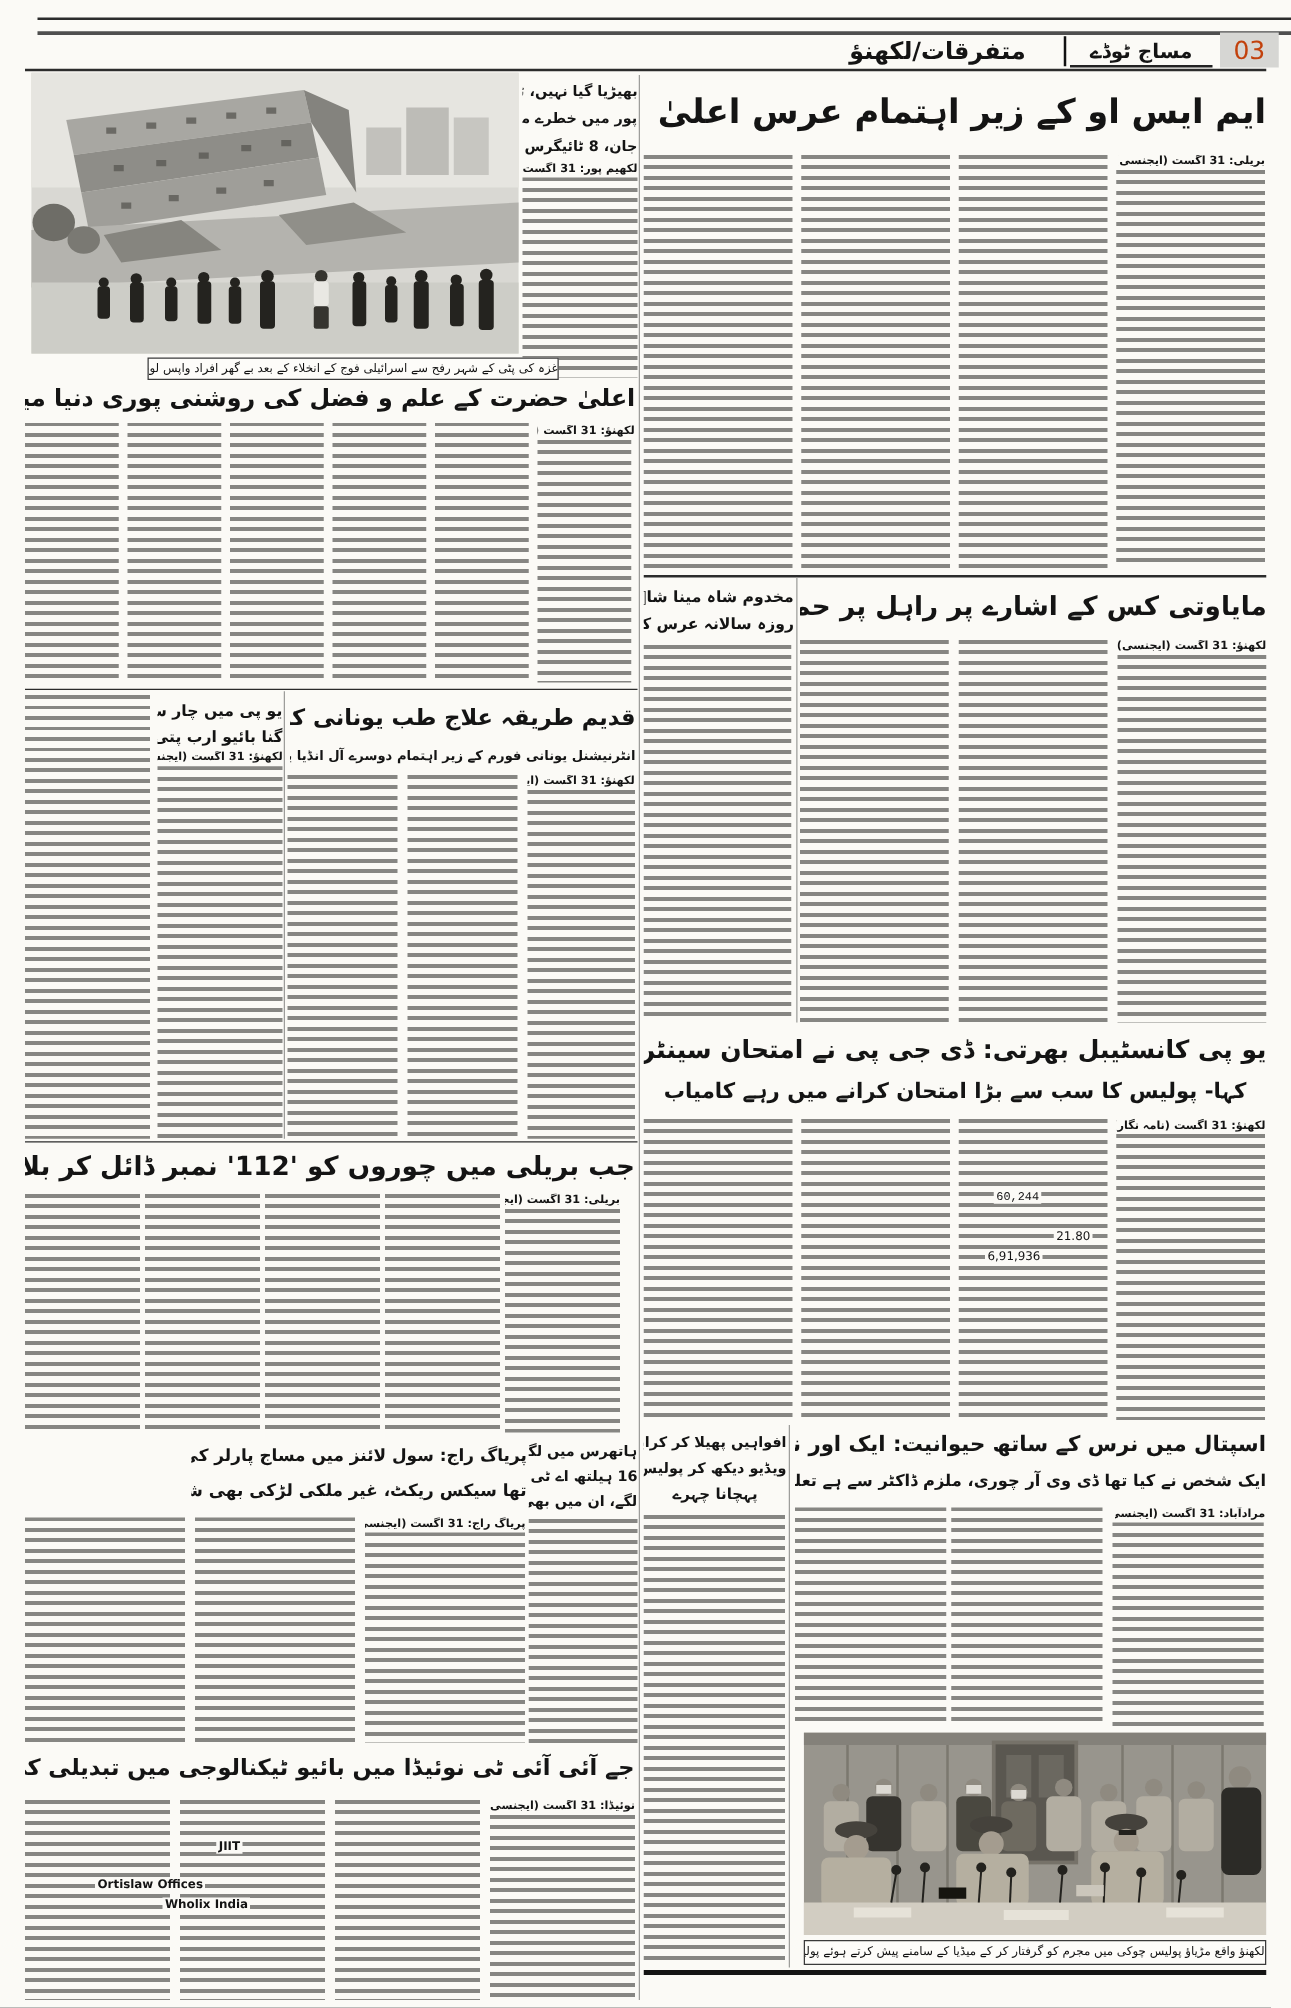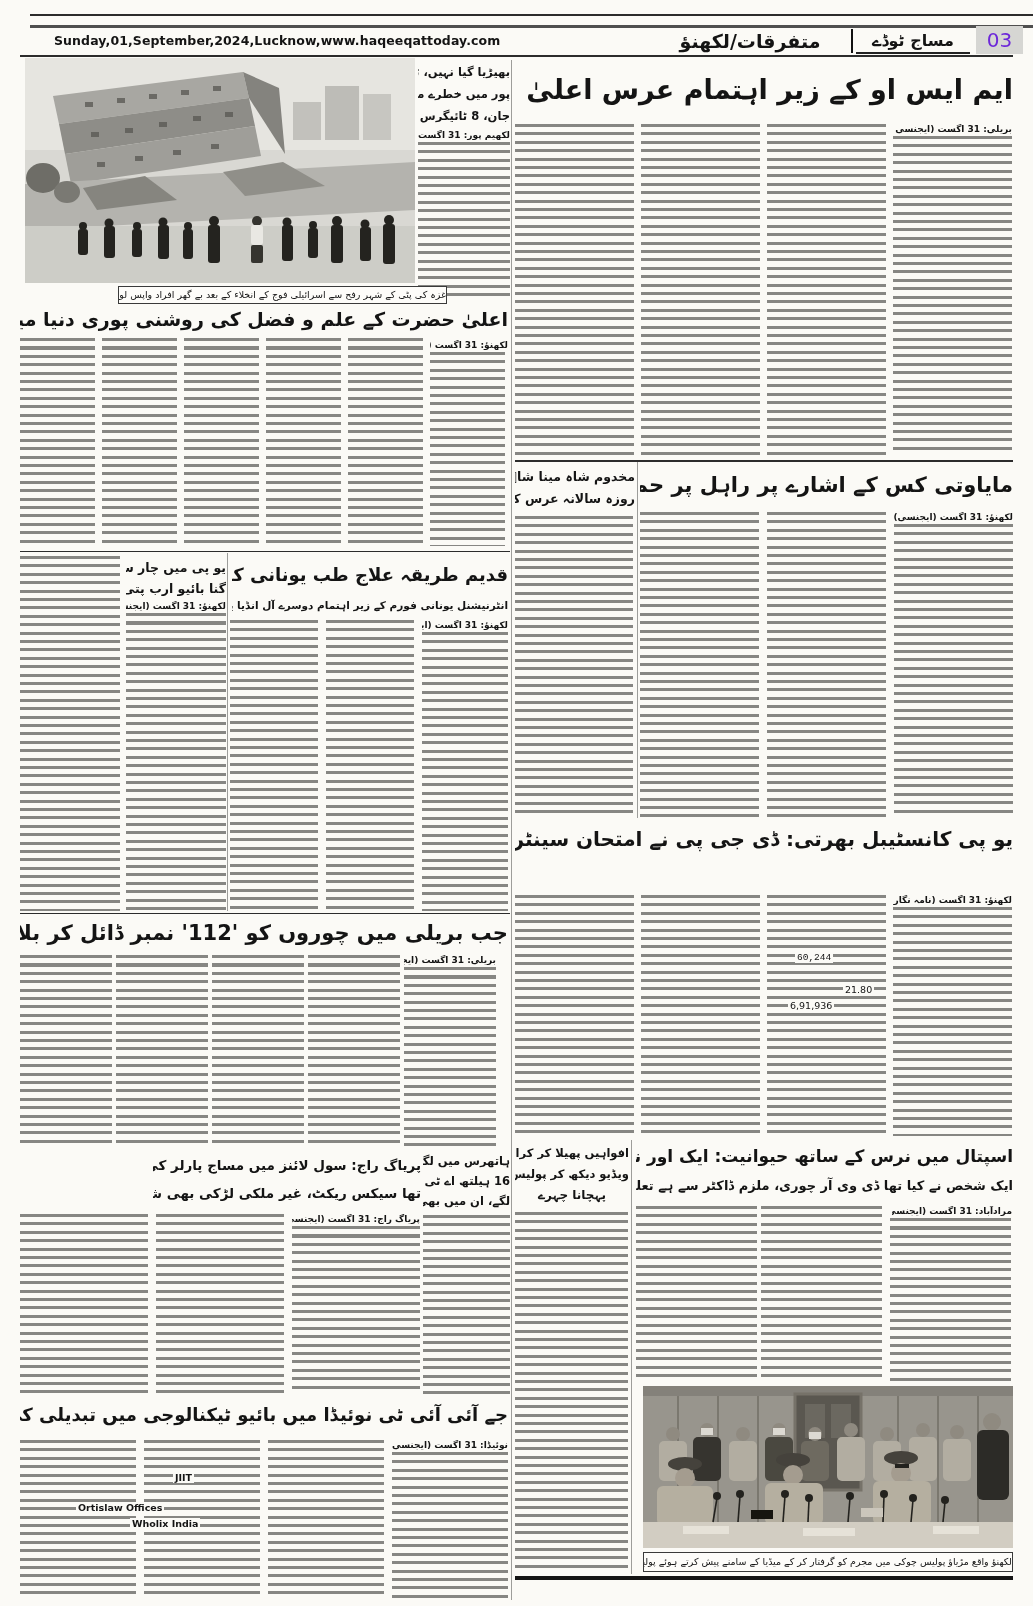--- a/index.html
+++ b/index.html
@@ -16,26 +16,25 @@
   .vr{background:#9d9d9a;}
   .tok{position:absolute;font-size:9.5px;background:#fbfaf6;padding:0 2px;white-space:nowrap;z-index:3;}
 </style>
 </head>
 <body>
 
 <div class="page">
 
   <div class="abs hr" style="left:30px;top:14px;width:1003px;height:2px;"></div>
   <div class="abs" style="left:30px;top:25px;width:1003px;height:3px;background:#4f4f4f;"></div>
-  <div class="abs" style="left:54px;top:33px;font-size:12.5px;font-weight:600;letter-spacing:.1px;">Sunday,01,September,2024,Lucknow,www.haqeeqattoday.com</div>
   <div class="abs hl" dir="rtl" style="left:650px;top:28px;width:200px;height:26px;font-size:19px;line-height:26px;">متفرقات/لکھنؤ</div>
   <div class="abs" style="left:851px;top:29px;width:2px;height:24px;background:#111;"></div>
   <div class="abs hl" dir="rtl" style="left:856px;top:30px;width:114px;height:22px;font-size:16px;line-height:22px;border-bottom:2px solid #222;">مساج ٹوڈے</div>
   <div class="abs" style="left:976px;top:26px;width:47px;height:28px;background:#d6d6d3;text-align:center;">
-    <span style="font-size:20px;line-height:28px;color:#6d28d9;">03</span>
+    <span style="font-size:20px;line-height:28px;color:#c2410c;">03</span>
   </div>
   <div class="abs hr" style="left:20px;top:55px;width:993px;height:2.2px;"></div>
 
   <div class="abs vr" style="left:511px;top:60px;width:1px;height:1540px;"></div>
 
   <div class="abs hl" dir="rtl" style="left:517px;top:62px;width:496px;height:56px;font-size:27px;line-height:56px;">ایم ایس او کے زیر اہتمام عرس اعلیٰ حضرت پر مسلم یوتھ میٹ</div>
   <div class="abs dl" dir="rtl" style="left:895px;top:124px;width:117px;">بریلی: 31 اگست (ایجنسی)</div>
   <div class="abs greek" style="left:893px;top:136px;width:119px;height:319px;"></div>
   <div class="abs greek" style="left:767px;top:124px;width:119px;height:331px;"></div>
   <div class="abs greek" style="left:641px;top:124px;width:119px;height:331px;"></div>
@@ -174,20 +173,21 @@
   <div class="abs greek" style="left:515px;top:516px;width:118px;height:302px;"></div>
   <div class="abs vr" style="left:637px;top:462px;width:1px;height:356px;"></div>
 
   <div class="abs hl" dir="rtl" style="left:640px;top:464px;width:373px;height:42px;font-size:21px;line-height:42px;">مایاوتی کس کے اشارے پر راہل پر حملے کر رہی ہیں؟</div>
   <div class="abs dl" dir="rtl" style="left:894px;top:512px;width:119px;">لکھنؤ: 31 اگست (ایجنسی)</div>
   <div class="abs greek" style="left:894px;top:524px;width:119px;height:294px;"></div>
   <div class="abs greek" style="left:767px;top:512px;width:119px;height:306px;"></div>
   <div class="abs greek" style="left:640px;top:512px;width:119px;height:306px;"></div>
 
   <div class="abs hl" dir="rtl" style="left:515px;top:820px;width:498px;height:38px;font-size:20px;line-height:38px;">یو پی کانسٹیبل بھرتی: ڈی جی پی نے امتحان سینٹروں کا کیا معائنہ کیا</div>
+  <div class="abs hl" dir="rtl" style="left:515px;top:860px;width:498px;height:26px;font-size:17px;line-height:26px;font-weight:800;">کہا- پولیس کا سب سے بڑا امتحان کرانے میں رہے کامیاب</div>
   <div class="abs dl" dir="rtl" style="left:893px;top:895px;width:119px;">لکھنؤ: 31 اگست (نامہ نگار)</div>
   <div class="abs greek" style="left:893px;top:907px;width:119px;height:229px;"></div>
   <div class="abs greek" style="left:767px;top:895px;width:119px;height:241px;"></div>
   <div class="abs greek" style="left:641px;top:895px;width:119px;height:241px;"></div>
   <div class="abs greek" style="left:515px;top:895px;width:119px;height:241px;"></div>
   <span class="tok" style="left:795px;top:952px;font-family:Liberation Mono, monospace;">60,244</span>
   <span class="tok" style="left:800px;top:984px;margin-left:43px;">21.80</span>
   <span class="tok" style="left:788px;top:1000px;">6,91,936</span>
 
   <div class="abs hl" dir="rtl" style="left:515px;top:1143px;width:114px;height:20px;font-size:11.5px;line-height:20px;">افواہیں پھیلا کر کرایا تھا ہنگامہ</div>

